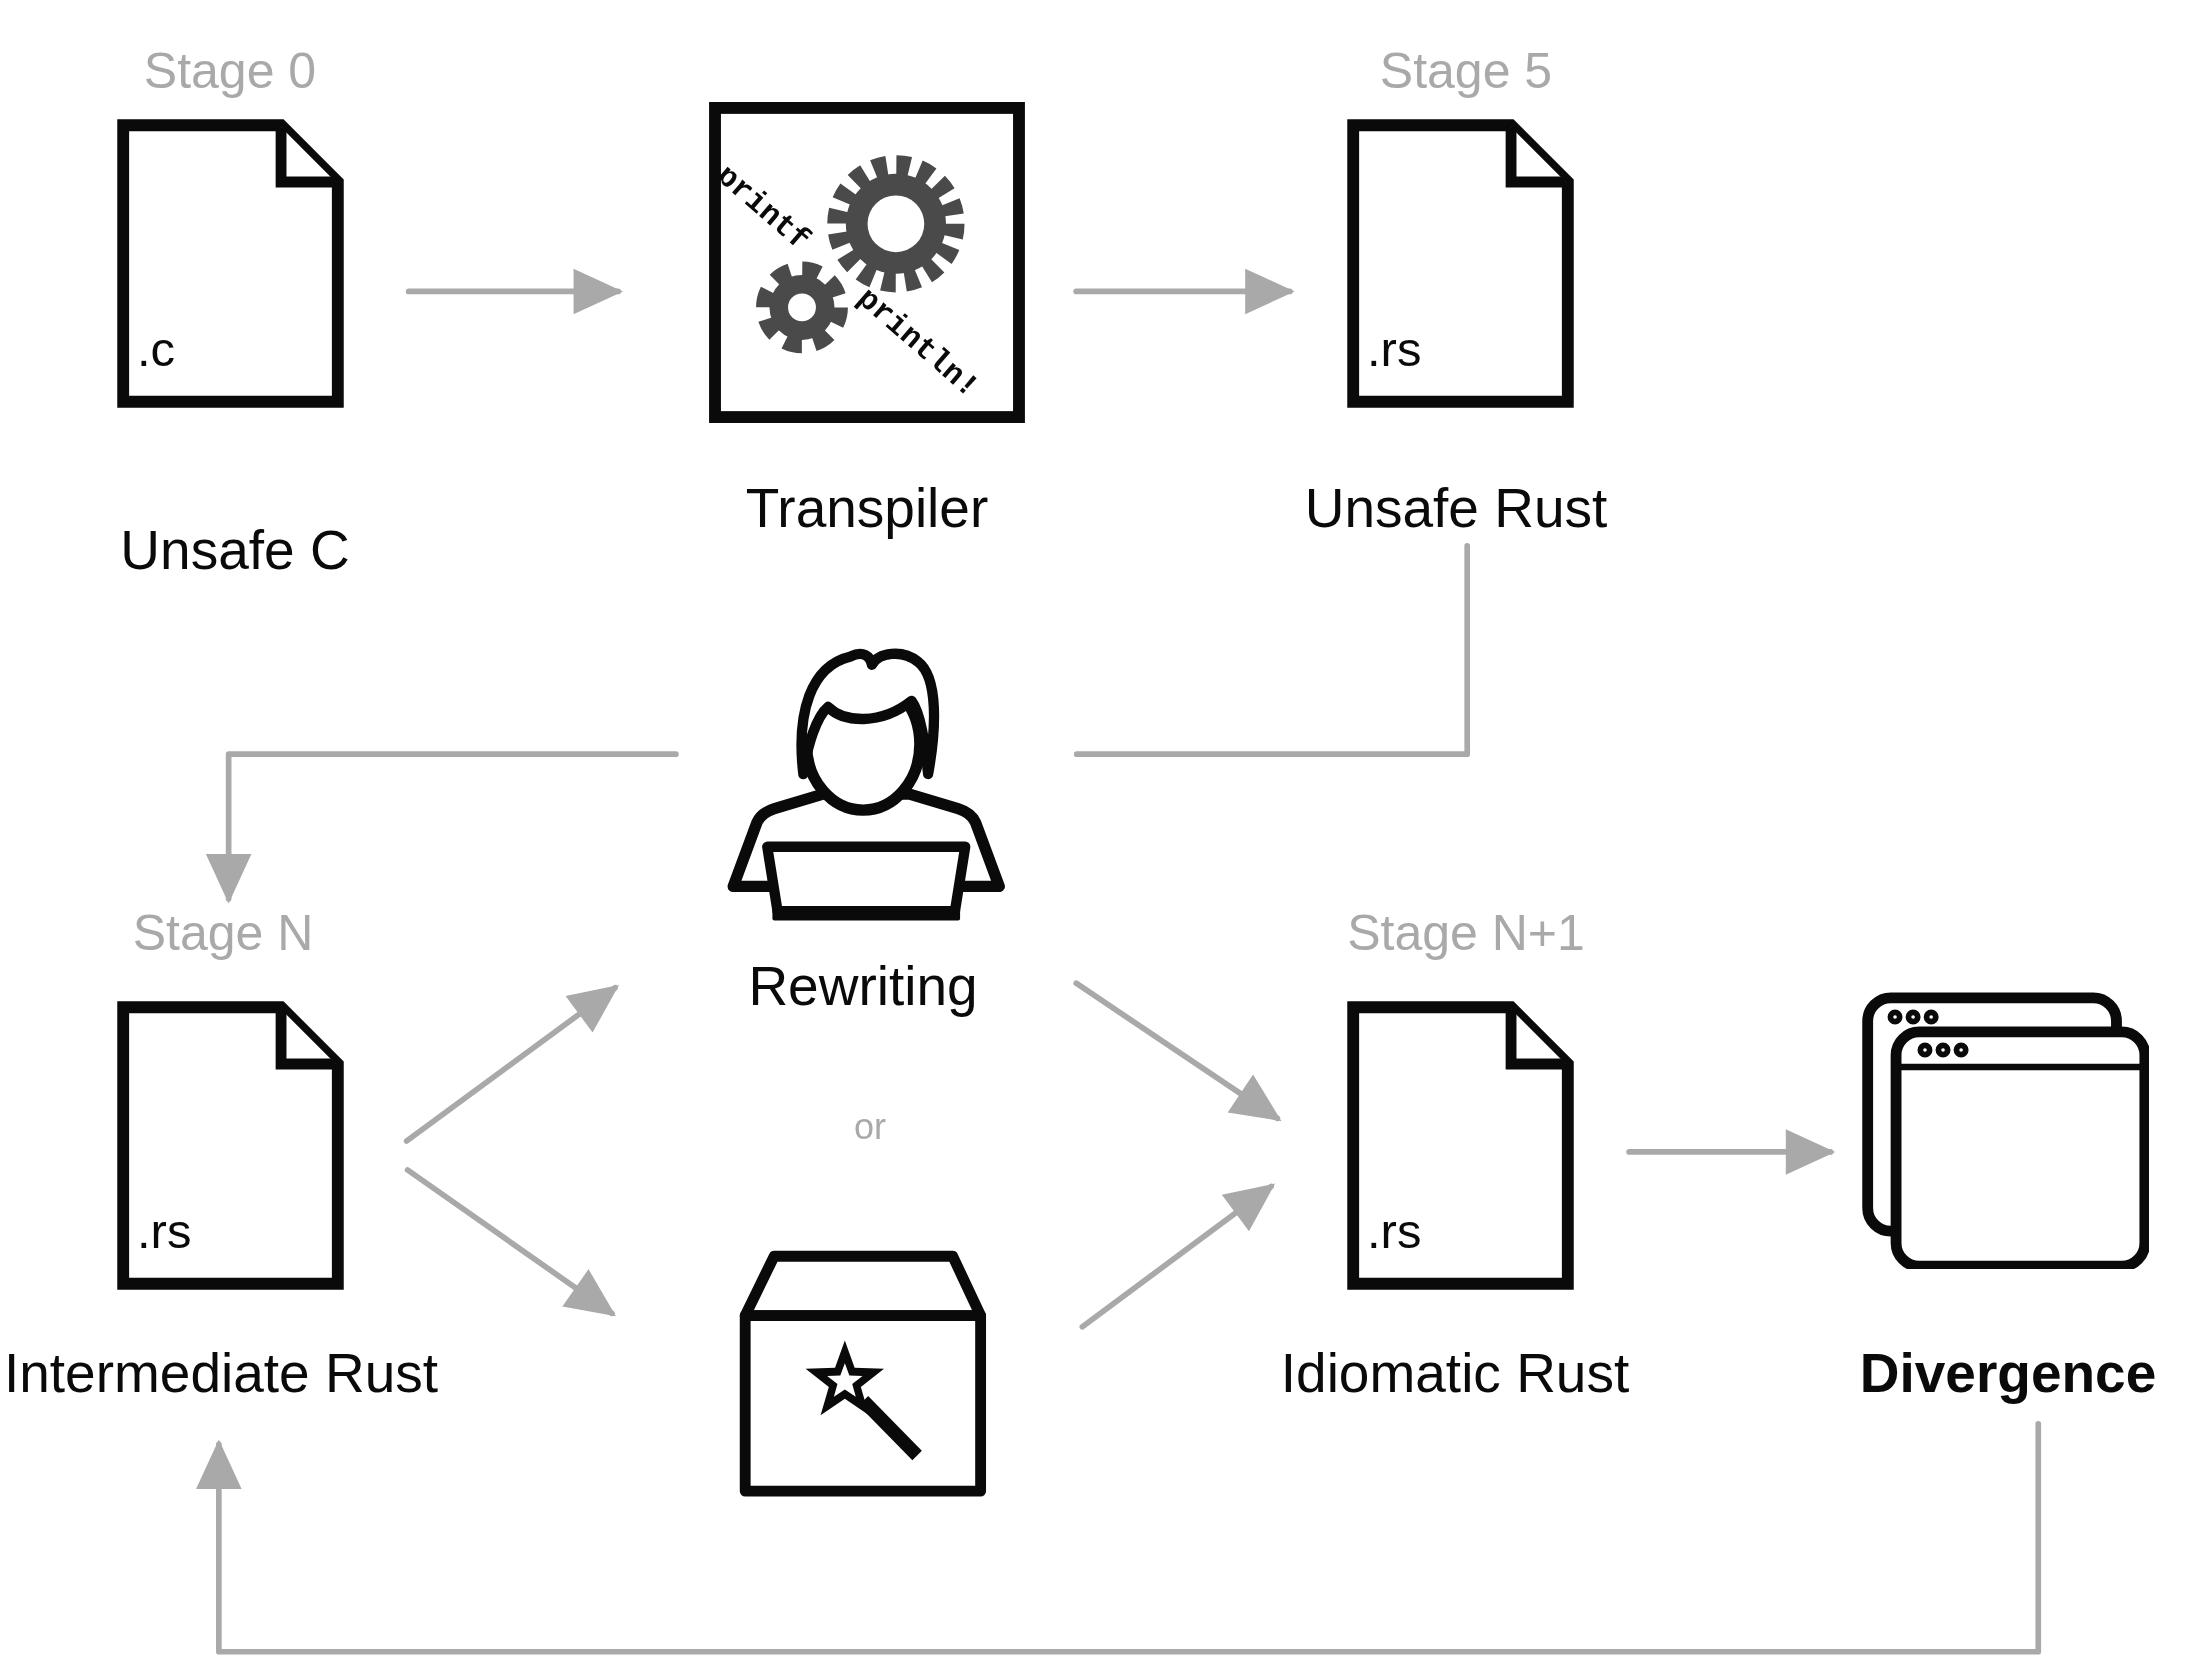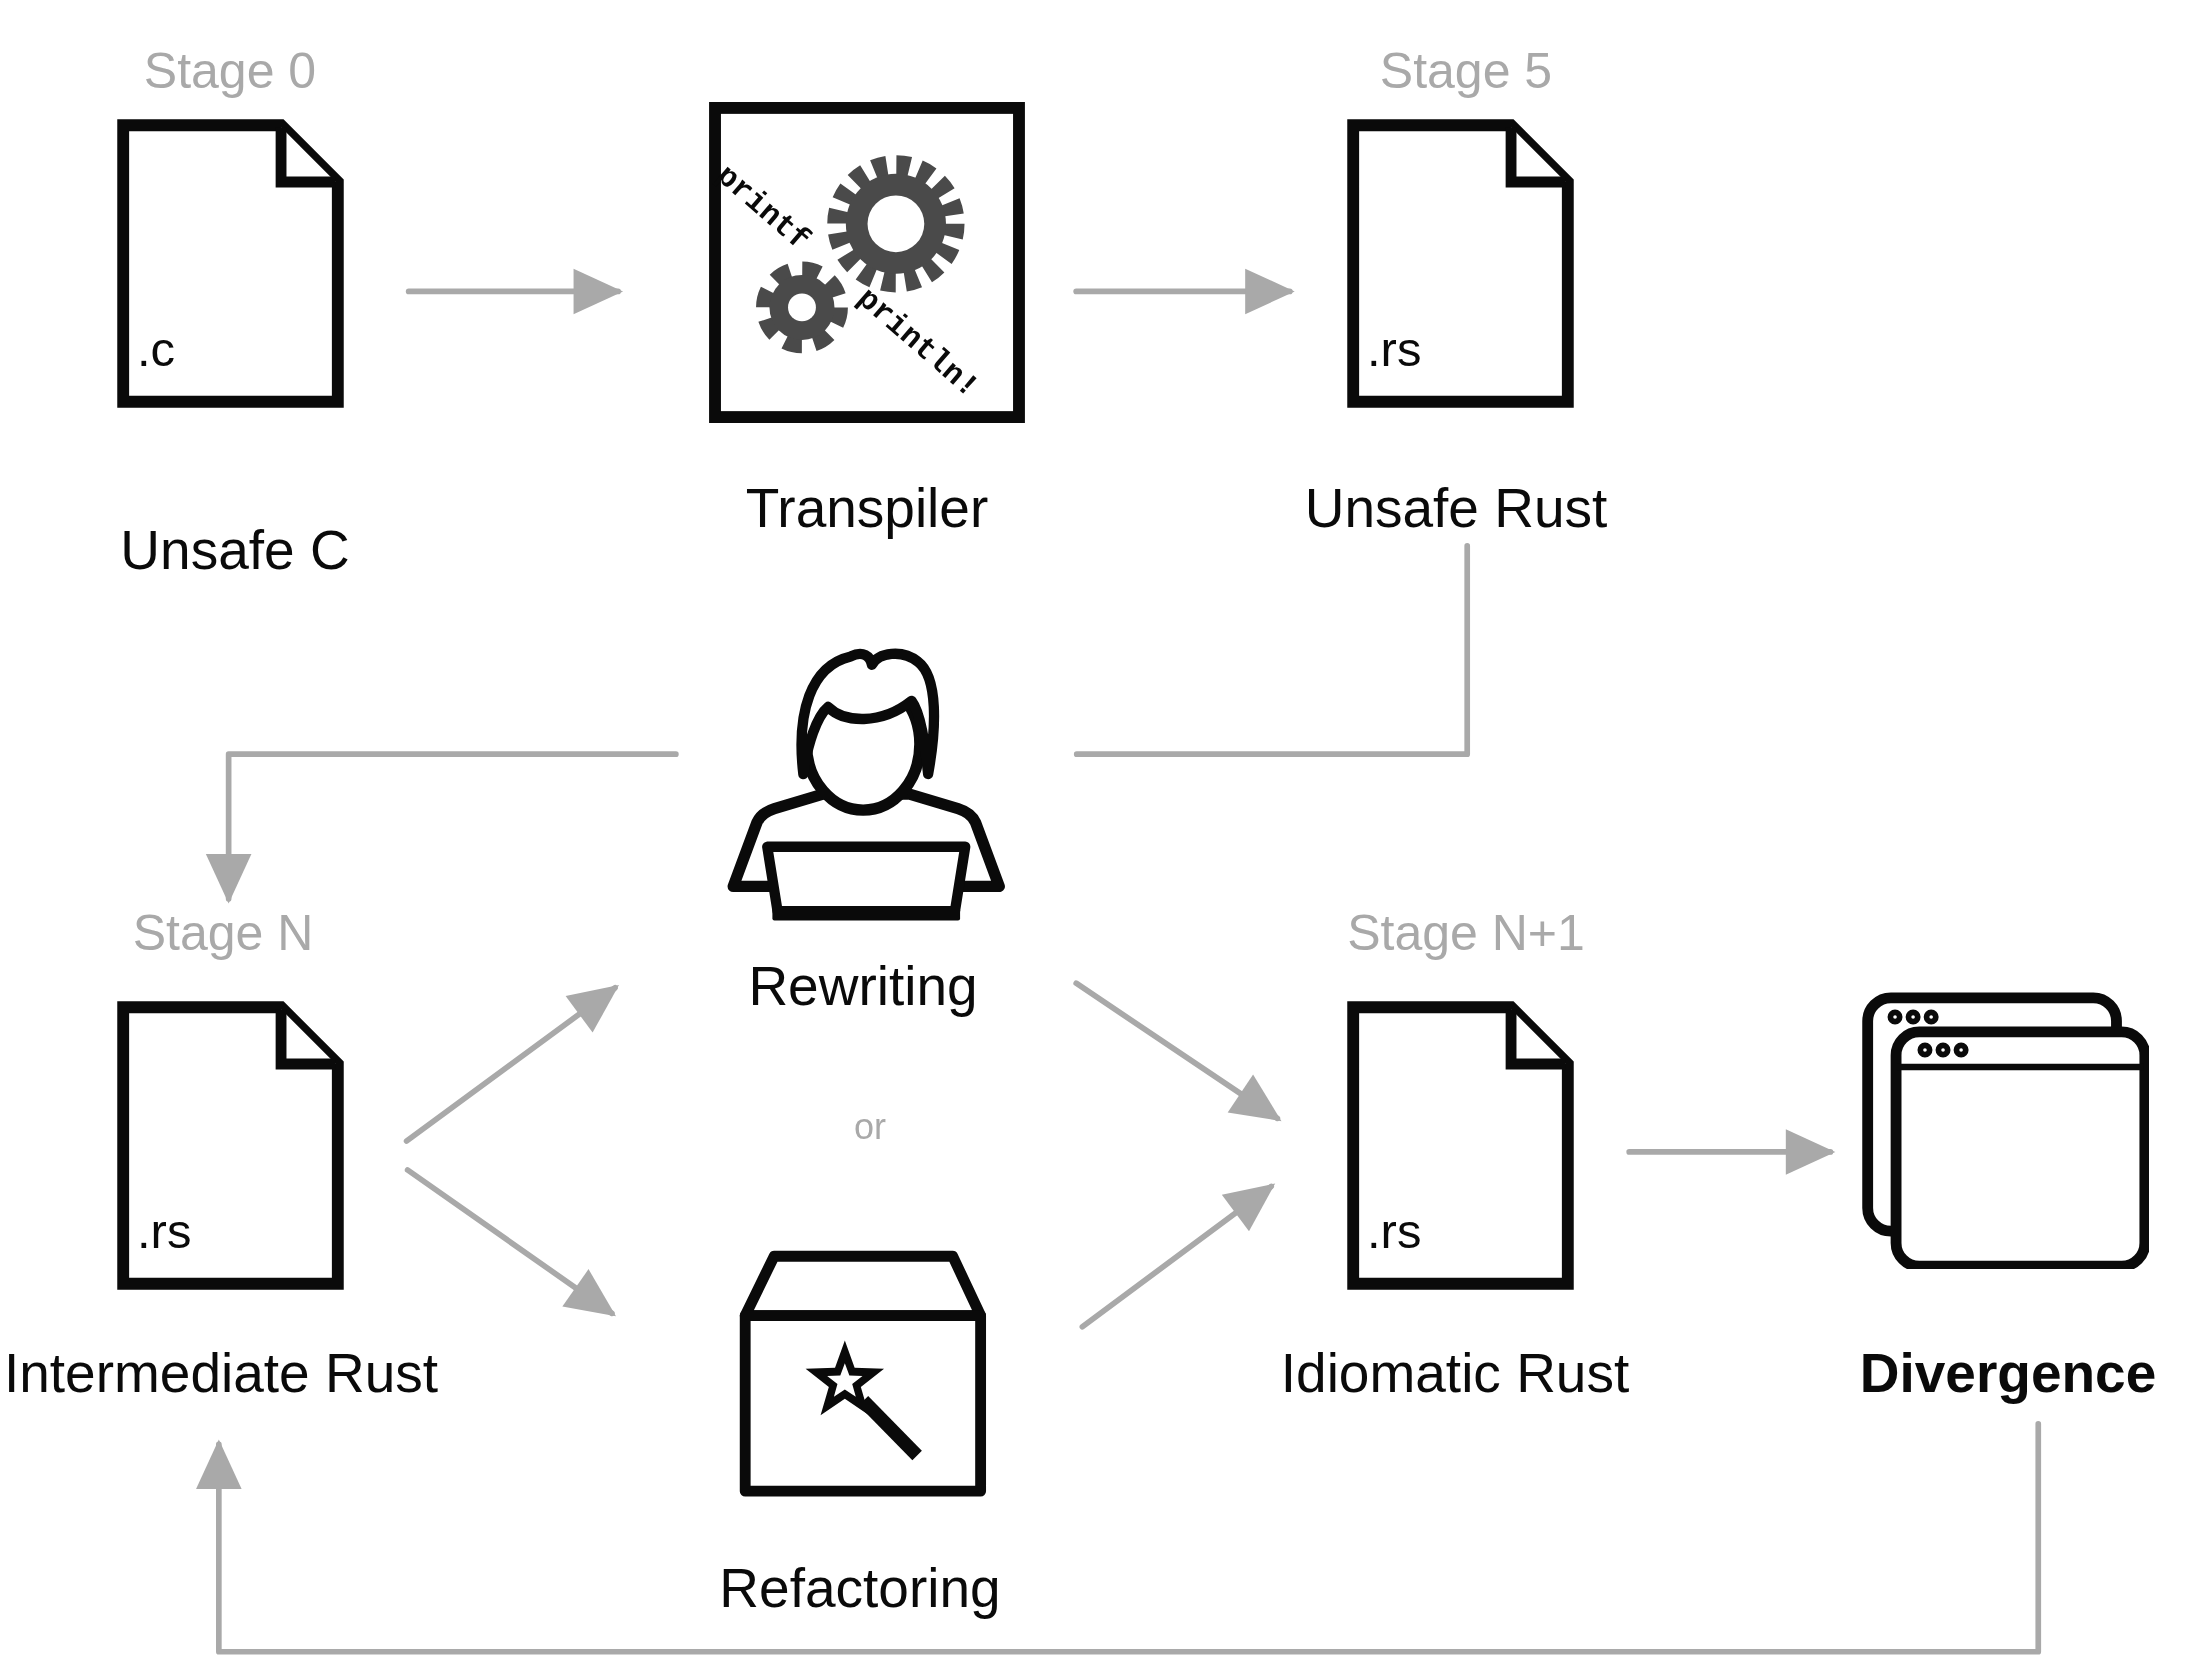--- a/index.html
+++ b/index.html
@@ -154,17 +154,16 @@
   <div class="lbl muted" style="left:223px;  top:906px;">Stage N</div>
   <div class="lbl muted" style="left:1466px; top:906px;">Stage N+1</div>
 
   <div class="lbl" style="left:235px;  top:478px;margin-top:42px;">Unsafe C</div>
   <div class="lbl" style="left:867px; top:478px;">Transpiler</div>
   <div class="lbl" style="left:1456px; top:478px;">Unsafe Rust</div>
   <div class="lbl" style="left:863px; top:956px;">Rewriting</div>
   <div class="lbl or" style="left:870px; top:1107px;">or</div>
   <div class="lbl" style="left:221px;  top:1343px;">Intermediate Rust</div>
   <div class="lbl" style="left:1455px; top:1343px;">Idiomatic Rust</div>
-  <div class="lbl" style="left:860px; top:1558px;">Refactoring</div>
   <div class="lbl" style="left:2008px; top:1343px;font-weight:bold;">Divergence</div>
 
 </div>
 
 
 </body></html>

